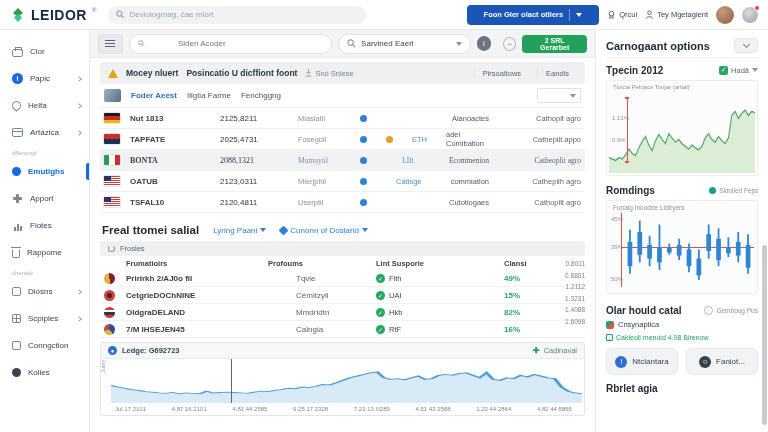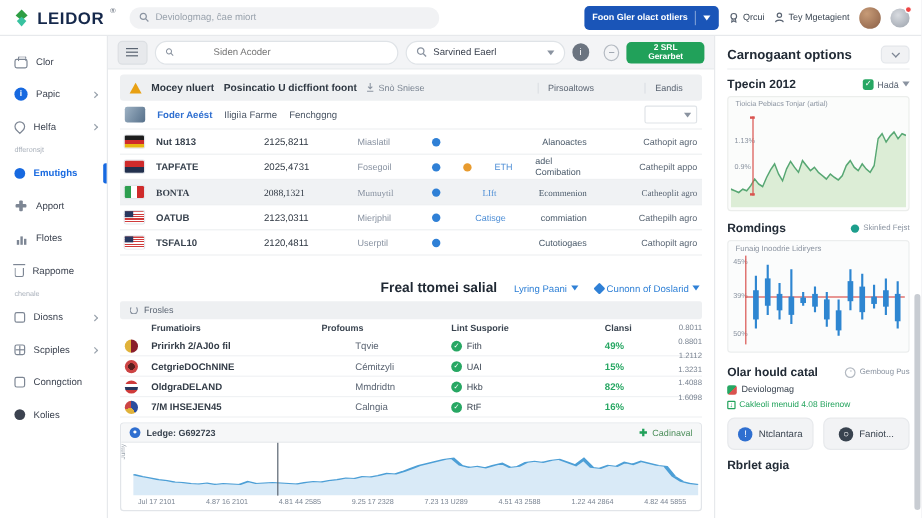--- a/index.html
+++ b/index.html
@@ -14,21 +14,21 @@
   .logo { display:flex; gap:5px; min-width:90px; }
   .logo-text { font-size:14px; font-weight:bold; color:#15284b; letter-spacing:.5px; }
   .logo-sup { font-size:6px; color:#5a6472; vertical-align:top; }
   .top-search { width:258px; height:18px; background:#f1f2f4; border-radius:9px;
                 display:flex; align-items:center; gap:5px; padding:0 8px; }
   .top-search input { border:0; background:transparent; outline:none; font-size:8px;
                       color:#525c68; width:100%; font-family:"Liberation Sans",sans-serif; }
   .top-search input::placeholder { color:#9aa3ad; }
   .grow { flex:1; }
   .primary-btn { height:20px; background:#1a55b8; border:0; border-radius:4px; color:#fff;
-                 display:flex; align-items:center; padding:0 7px; gap:6px; cursor:pointer; }
+                 display:flex; align-items:center; padding:0 17px; gap:6px; cursor:pointer; }
   .primary-btn .pb-text { font-size:7.5px; font-weight:bold; }
   .pb-div { width:1px; height:12px; background:rgba(255,255,255,.4); }
   .caret { width:0; height:0; border-left:3px solid transparent; border-right:3px solid transparent;
            border-top:4px solid #fff; }
   .top-link { display:flex; align-items:center; gap:3px; font-size:7.5px; color:#3a4552; }
   .avatar { width:18px; height:18px; border-radius:50%;
             background:radial-gradient(circle at 35% 30%, #c79b77, #8a5f46); }
   .avatar2 { width:16px; height:16px; border-radius:50%; position:relative;
              background:radial-gradient(circle at 40% 35%, #d8dbe0, #9aa1ab); }
   .red-dot { position:absolute; top:-2px; right:-2px; width:6px; height:6px; border-radius:50%;
@@ -92,21 +92,21 @@
 
   .panel { flex:1; background:#fff; padding:4px 10px 0 10px; position:relative; overflow:hidden; }
 
   .alert-bar { height:22px; background:#eef0f2; border-radius:3px; display:flex; align-items:center;
                gap:8px; padding:0 8px; }
   .warn-tri { width:0; height:0; border-left:5px solid transparent; border-right:5px solid transparent;
               border-bottom:9px solid #e8a013; }
   .alert-label { font-size:8.5px; font-weight:bold; color:#2e3742;text-align:center; }
   .alert-title { font-size:8.5px; font-weight:bold; color:#2e3742; }
   .alert-link { font-size:7.5px; color:#7a8492; display:flex; align-items:center; gap:3px; cursor:pointer; }
-  .alert-action { font-size:7.5px; color:#5a6472; padding:0 8px; border-left:1px solid #dde0e4; cursor:pointer;margin-left:26px; }
+  .alert-action { font-size:7.5px; color:#5a6472; padding:0 8px; border-left:1px solid #dde0e4; cursor:pointer; }
 
   .feature-row { height:24px; display:flex; align-items:center; gap:10px; padding:0 4px;
                  border-bottom:1px solid #eef0f2; }
   .thumb { width:17px; height:13px; border-radius:2px;
            background:linear-gradient(120deg,#8fa6bb,#5d7階, #4a5f72); background:linear-gradient(120deg,#9eb2c4,#56708a); }
   .feature-link { font-size:8px; font-weight:bold; color:#2f6fd0; cursor:pointer;text-align:right; }
   .feature-col { font-size:8px; color:#4a5564; }
   .mini-select { margin-left:auto; width:44px; height:15px; border:1px solid #dfe3e7; border-radius:2px;
                  display:flex; align-items:center; justify-content:flex-end; padding:0 4px; cursor:pointer; }
   .mini-select .caret { border-top-color:#8a93a0; }
@@ -123,21 +123,21 @@
   .flag-us::before { content:""; position:absolute; left:0; top:0; width:7px; height:5px; background:#27375f; }
   .rate-name { font-size:8px; color:#39434f; font-weight:bold; }
   .rate-val { font-size:8px; color:#2e3742; }
   .rate-status { font-size:7.5px; color:#8791a0; }
   .rate-co { font-size:7.5px; color:#4a5a6a; display:flex; align-items:center; gap:19px;justify-content:space-between; }
   .co-dot { width:7px; height:7px; border-radius:50%; background:#2f80d6; flex:none; }
   .co-dot.orange { background:#e89b2e; }
   .co-link { color:#4f8fd6; }
   .rate-cat { font-size:7.5px; color:#5a6674; text-align:right; }
 
-  .freal-head { margin-top:16px; height:22px; display:flex; align-items:center; padding:0 2px;justify-content:flex-end; }
+  .freal-head { margin-top:6px; height:22px; display:flex; align-items:center; padding:0 2px; }
   .freal-title { font-size:11.5px; font-weight:bold; color:#1f2833; }
   .freal-link { font-size:8px; color:#2f80d6; display:flex; align-items:center; gap:3px;
                 margin-left:14px; cursor:pointer; }
   .freal-link:first-of-type { margin-left:auto; }
   .freal-link .caret { border-top-color:#2f80d6; }
   .pin-ic { width:7px; height:7px; background:#2f80d6; border-radius:1px; transform:rotate(45deg); }
 
   .frosles-bar { height:15px; background:#eef0f2; border-radius:2px; display:flex; align-items:center;
                  gap:5px; padding:0 8px; font-size:7.5px; color:#5a6472; }
   .frosles-ic { width:7px; height:7px; border:1px solid #8a93a0; border-radius:50%; border-top-color:transparent; }
@@ -292,20 +292,25 @@
         <span class="sb-label">Clor</span>
       </div>
       <div class="sb-item">
         <span class="icn icn-info">i</span>
         <span class="sb-label">Papic</span>
         <span class="sb-chev"></span>
       </div>
       <div class="sb-item">
         <span class="icn icn-pin"></span>
         <span class="sb-label">Helfa</span>
+        <span class="sb-chev"></span>
+      </div>
+      <div class="sb-item">
+        <span class="icn icn-window"></span>
+        <span class="sb-label">Artazica</span>
         <span class="sb-chev"></span>
       </div>
       <div class="sb-section">dfferonsjt</div>
       <div class="sb-item active">
         <span class="icn icn-dot"></span>
         <span class="sb-label">Emutighs</span>
       </div>
       <div class="sb-item">
         <span class="icn icn-plus"></span>
         <span class="sb-label">Apport</span>
@@ -646,21 +651,21 @@
 
     <div class="olar-head">
       <span class="olar-title">Olar hould catal</span>
       <span class="olar-link">
         <span class="minus-circle">◦</span>
         <span>Gemboug Pus</span>
       </span>
     </div>
     <div class="olar-sub">
       <span class="olar-sub-ic"></span>
-      <span>Deviologmag</span>
+      <span>Cnsynaptica</span>
     </div>
     <div class="olar-green">
       <span class="olar-green-ic">↓</span>
       <span>Cakleoli menuid 4.08 Birenow</span>
     </div>
     <div class="olar-btns">
       <button class="olar-btn">
         <span class="ob-ic blue">!</span>
         <span>Ntclantara</span>
       </button>

